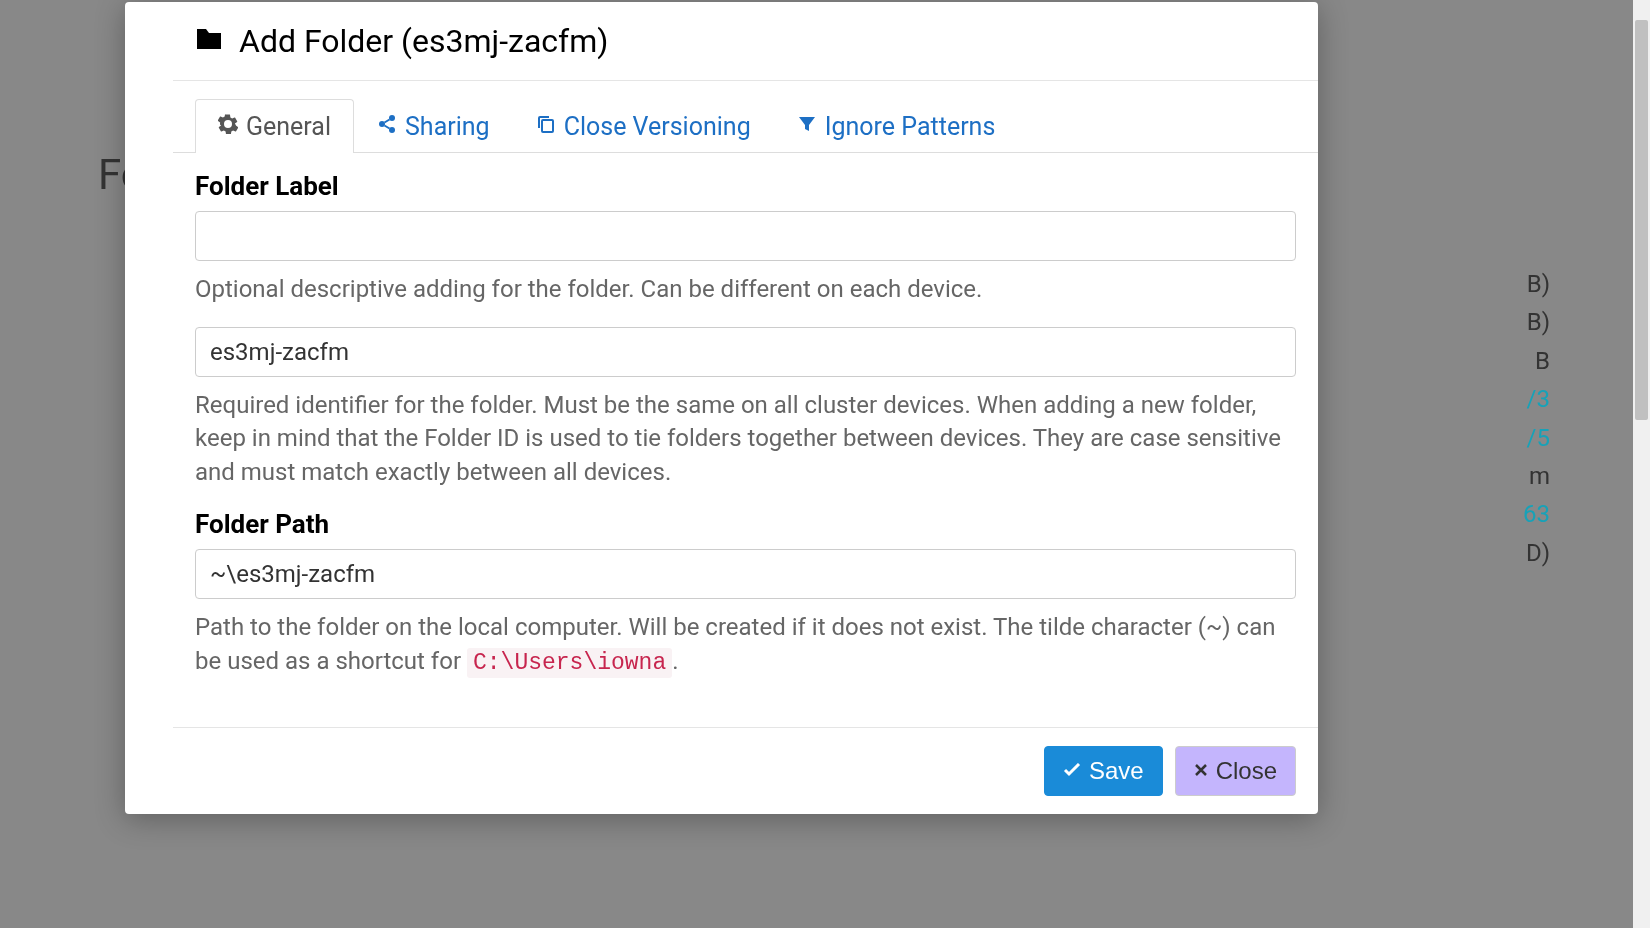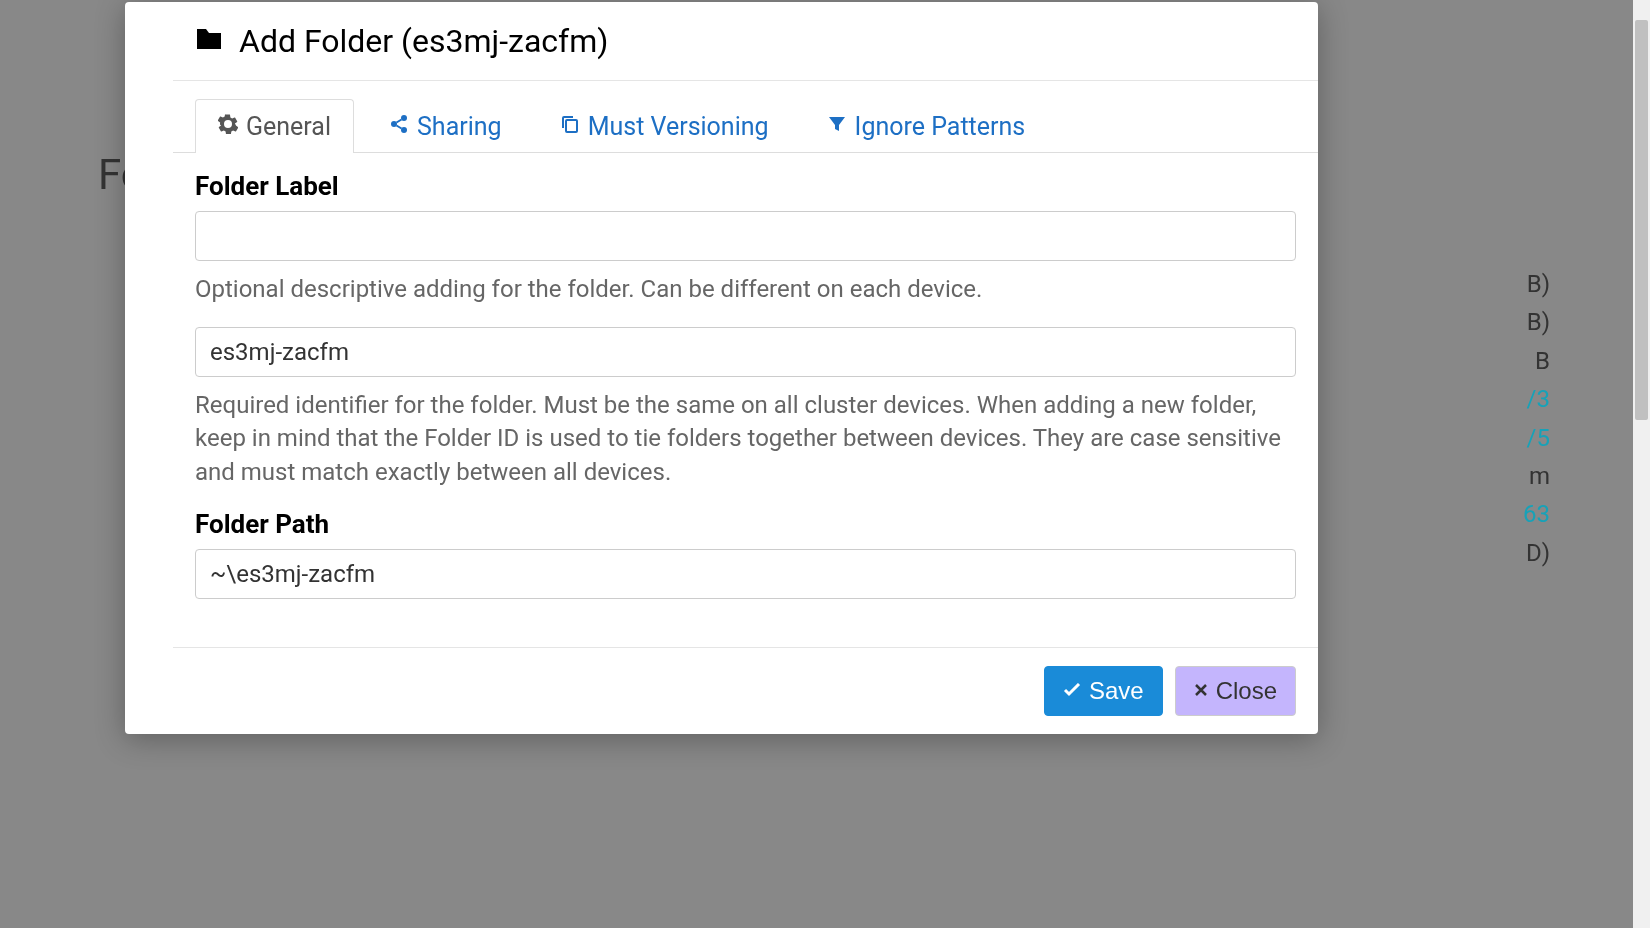--- a/index.html
+++ b/index.html
@@ -61,21 +61,20 @@
     .modal-title {
       font-size: 32px;
       font-weight: 400;
       color: #000;
     }
     .tabs {
       display: flex;
       padding: 0 22px;
       border-bottom: 1px solid #ddd;
       margin-top: 18px;
-      gap: 12px;
     }
     .tab {
       padding: 12px 22px;
       font-size: 25px;
       color: #1d6fc4;
       cursor: pointer;
       display: flex;
       align-items: center;
       gap: 8px;
       border: 1px solid transparent;
@@ -223,21 +222,21 @@
       </span>
       <span>Sharing</span>
     </div>
     <div class="tab">
       <span class="tab-icon">
         <svg width="20" height="20" viewBox="0 0 20 20" fill="none" stroke="currentColor" stroke-width="2">
             <rect x="6" y="6" width="11" height="12" rx="1"></rect>
             <path d="M3 14V4a1 1 0 011-1h9"></path>
           </svg>
       </span>
-      <span>Must Versioning</span>
+      <span>Close Versioning</span>
     </div>
     <div class="tab">
       <span class="tab-icon">
         <svg width="20" height="20" viewBox="0 0 20 20" fill="currentColor">
             <path d="M2 3h16l-6 8v6l-4-2v-4z"></path>
           </svg>
       </span>
       <span>Ignore Patterns</span>
     </div>
   </div>
@@ -250,20 +249,23 @@
     </div>
 
     <div class="form-group">
       <input type="text" class="form-input" value="es3mj-zacfm" style="">
       <p class="help-text">Required identifier for the folder. Must be the same on all cluster devices. When adding a new folder, keep in mind that the Folder ID is used to tie folders together between devices. They are case sensitive and must match exactly between all devices.</p>
     </div>
 
     <div class="form-group">
       <label class="form-label">Folder Path</label>
       <input type="text" class="form-input" value="~\es3mj-zacfm" style="">
+      <p class="help-text">
+        <span>Path to the folder on the local computer. Will be created if it does not exist. The tilde character (~) can be used as a shortcut for </span><span class="code-path">C:\Users\iowna</span><span>.</span>
+      </p>
     </div>
   </div>
 
   <div class="modal-footer">
     <button class="btn btn-primary">
       <span class="btn-icon">
         <svg width="18" height="14" viewBox="0 0 18 14" fill="none" stroke="currentColor" stroke-width="3">
             <path d="M2 7l4 4L16 1"></path>
           </svg>
       </span>

